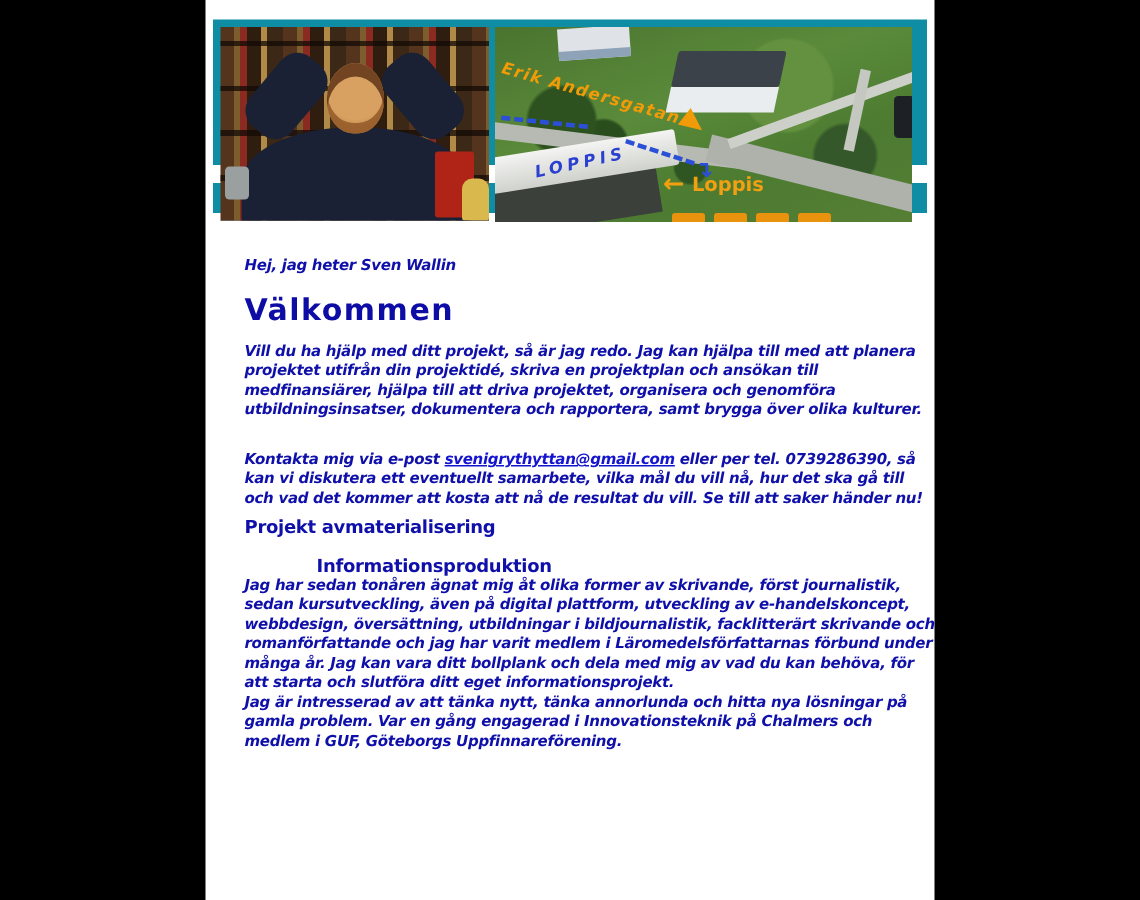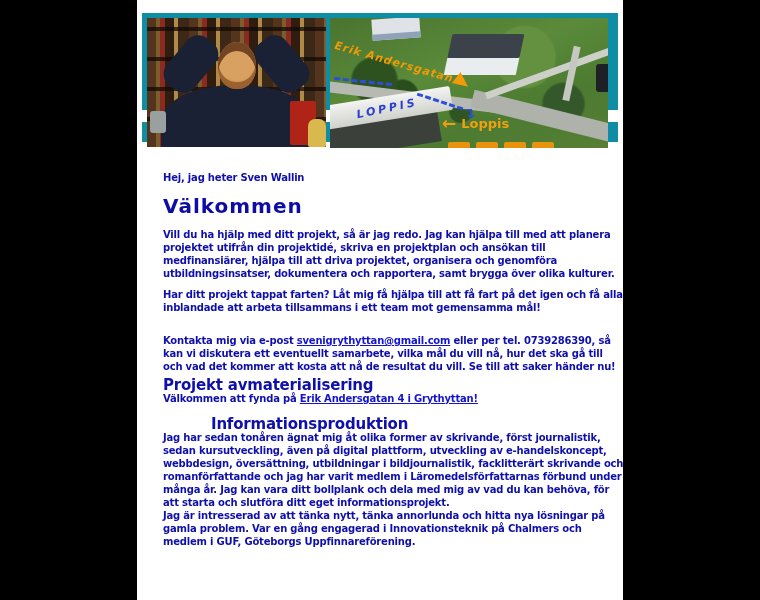--- a/index.html
+++ b/index.html
@@ -84,24 +84,24 @@
   .a-cut span { display:inline-block; width:22px; height:8px; background:#e8920e; border-radius:2px; }
   .a-darkobj { position:absolute; left:266px; top:46px; width:14px; height:28px; background:#1d2126; border-radius:3px; }
 
   
   .content {
     position:absolute; left:26px; top:163px; width:462px;
     color:#0f0faa; font-size:10px; line-height:13px; font-weight:bold; letter-spacing:-0.2px;
   }
   .greeting { margin:0; }
   h1.title { font-size:20px; line-height:28px; margin:8px 0 0; letter-spacing:1px; color:#0d0da6; }
-  .content p { margin:8px 0 0; }
+  .content p { margin:8px 0 0;font-style:italic; }
   .content p.tighter { margin-top:20px; }
   .content p.nogap { margin-top:0; }
-  h2.sec { font-size:15px; line-height:13px; margin:6px 0 0; letter-spacing:-0.2px; }
+  h2.sec { font-size:12px; line-height:13px; margin:6px 0 0; letter-spacing:-0.2px; }
   h2.sec.spaced { margin-top:13px;padding-left:48px; }
   a { color:#1414cf; text-decoration:underline; cursor:pointer; }
 </style>
 </head>
 <body>
 
 <div class="column">
 
   <div class="band-upper"></div>
   <div class="band-lower"></div>
@@ -146,25 +146,23 @@
         <span></span>
       </div>
     <div class="a-darkobj"></div>
   </div>
 
   <div class="content">
     <p class="greeting">Hej, jag heter Sven Wallin</p>
     <h1 class="title">Välkommen</h1>
 
     <p>Vill du ha hjälp med ditt projekt, så är jag redo. Jag kan hjälpa till med att planera projektet utifrån din projektidé, skriva en projektplan och ansökan till medfinansiärer, hjälpa till att driva projektet, organisera och genomföra utbildningsinsatser, dokumentera och rapportera, samt brygga över olika kulturer.</p>
-    <p>Har ditt projekt tappat farten? Låt mig få hjälpa till att få fart på det igen och få alla inblandade att arbeta tillsammans i ett team mot gemensamma mål!</p>
     <p class="tighter"><span>Kontakta mig via e-post </span><a>svenigrythyttan@gmail.com</a><span> eller per tel. 0739286390, så kan vi diskutera ett eventuellt samarbete, vilka mål du vill nå, hur det ska gå till och vad det kommer att kosta att nå de resultat du vill. Se till att saker händer nu!</span></p>
 
     <h2 class="sec">Projekt avmaterialisering</h2>
-    <p class="nogap"><span>Välkommen att fynda på </span><a>Erik Andersgatan 4 i Grythyttan!</a></p>
 
     <h2 class="sec spaced">Informationsproduktion</h2>
     <p class="nogap">Jag har sedan tonåren ägnat mig åt olika former av skrivande, först journalistik, sedan kursutveckling, även på digital plattform, utveckling av e-handelskoncept, webbdesign, översättning, utbildningar i bildjournalistik, facklitterärt skrivande och romanförfattande och jag har varit medlem i Läromedelsförfattarnas förbund under många år. Jag kan vara ditt bollplank och dela med mig av vad du kan behöva, för att starta och slutföra ditt eget informationsprojekt.</p>
 
     <p class="nogap">Jag är intresserad av att tänka nytt, tänka annorlunda och hitta nya lösningar på gamla problem. Var en gång engagerad i Innovationsteknik på Chalmers och medlem i GUF, Göteborgs Uppfinnareförening.</p>
 
   </div>
 
 </div>
 

